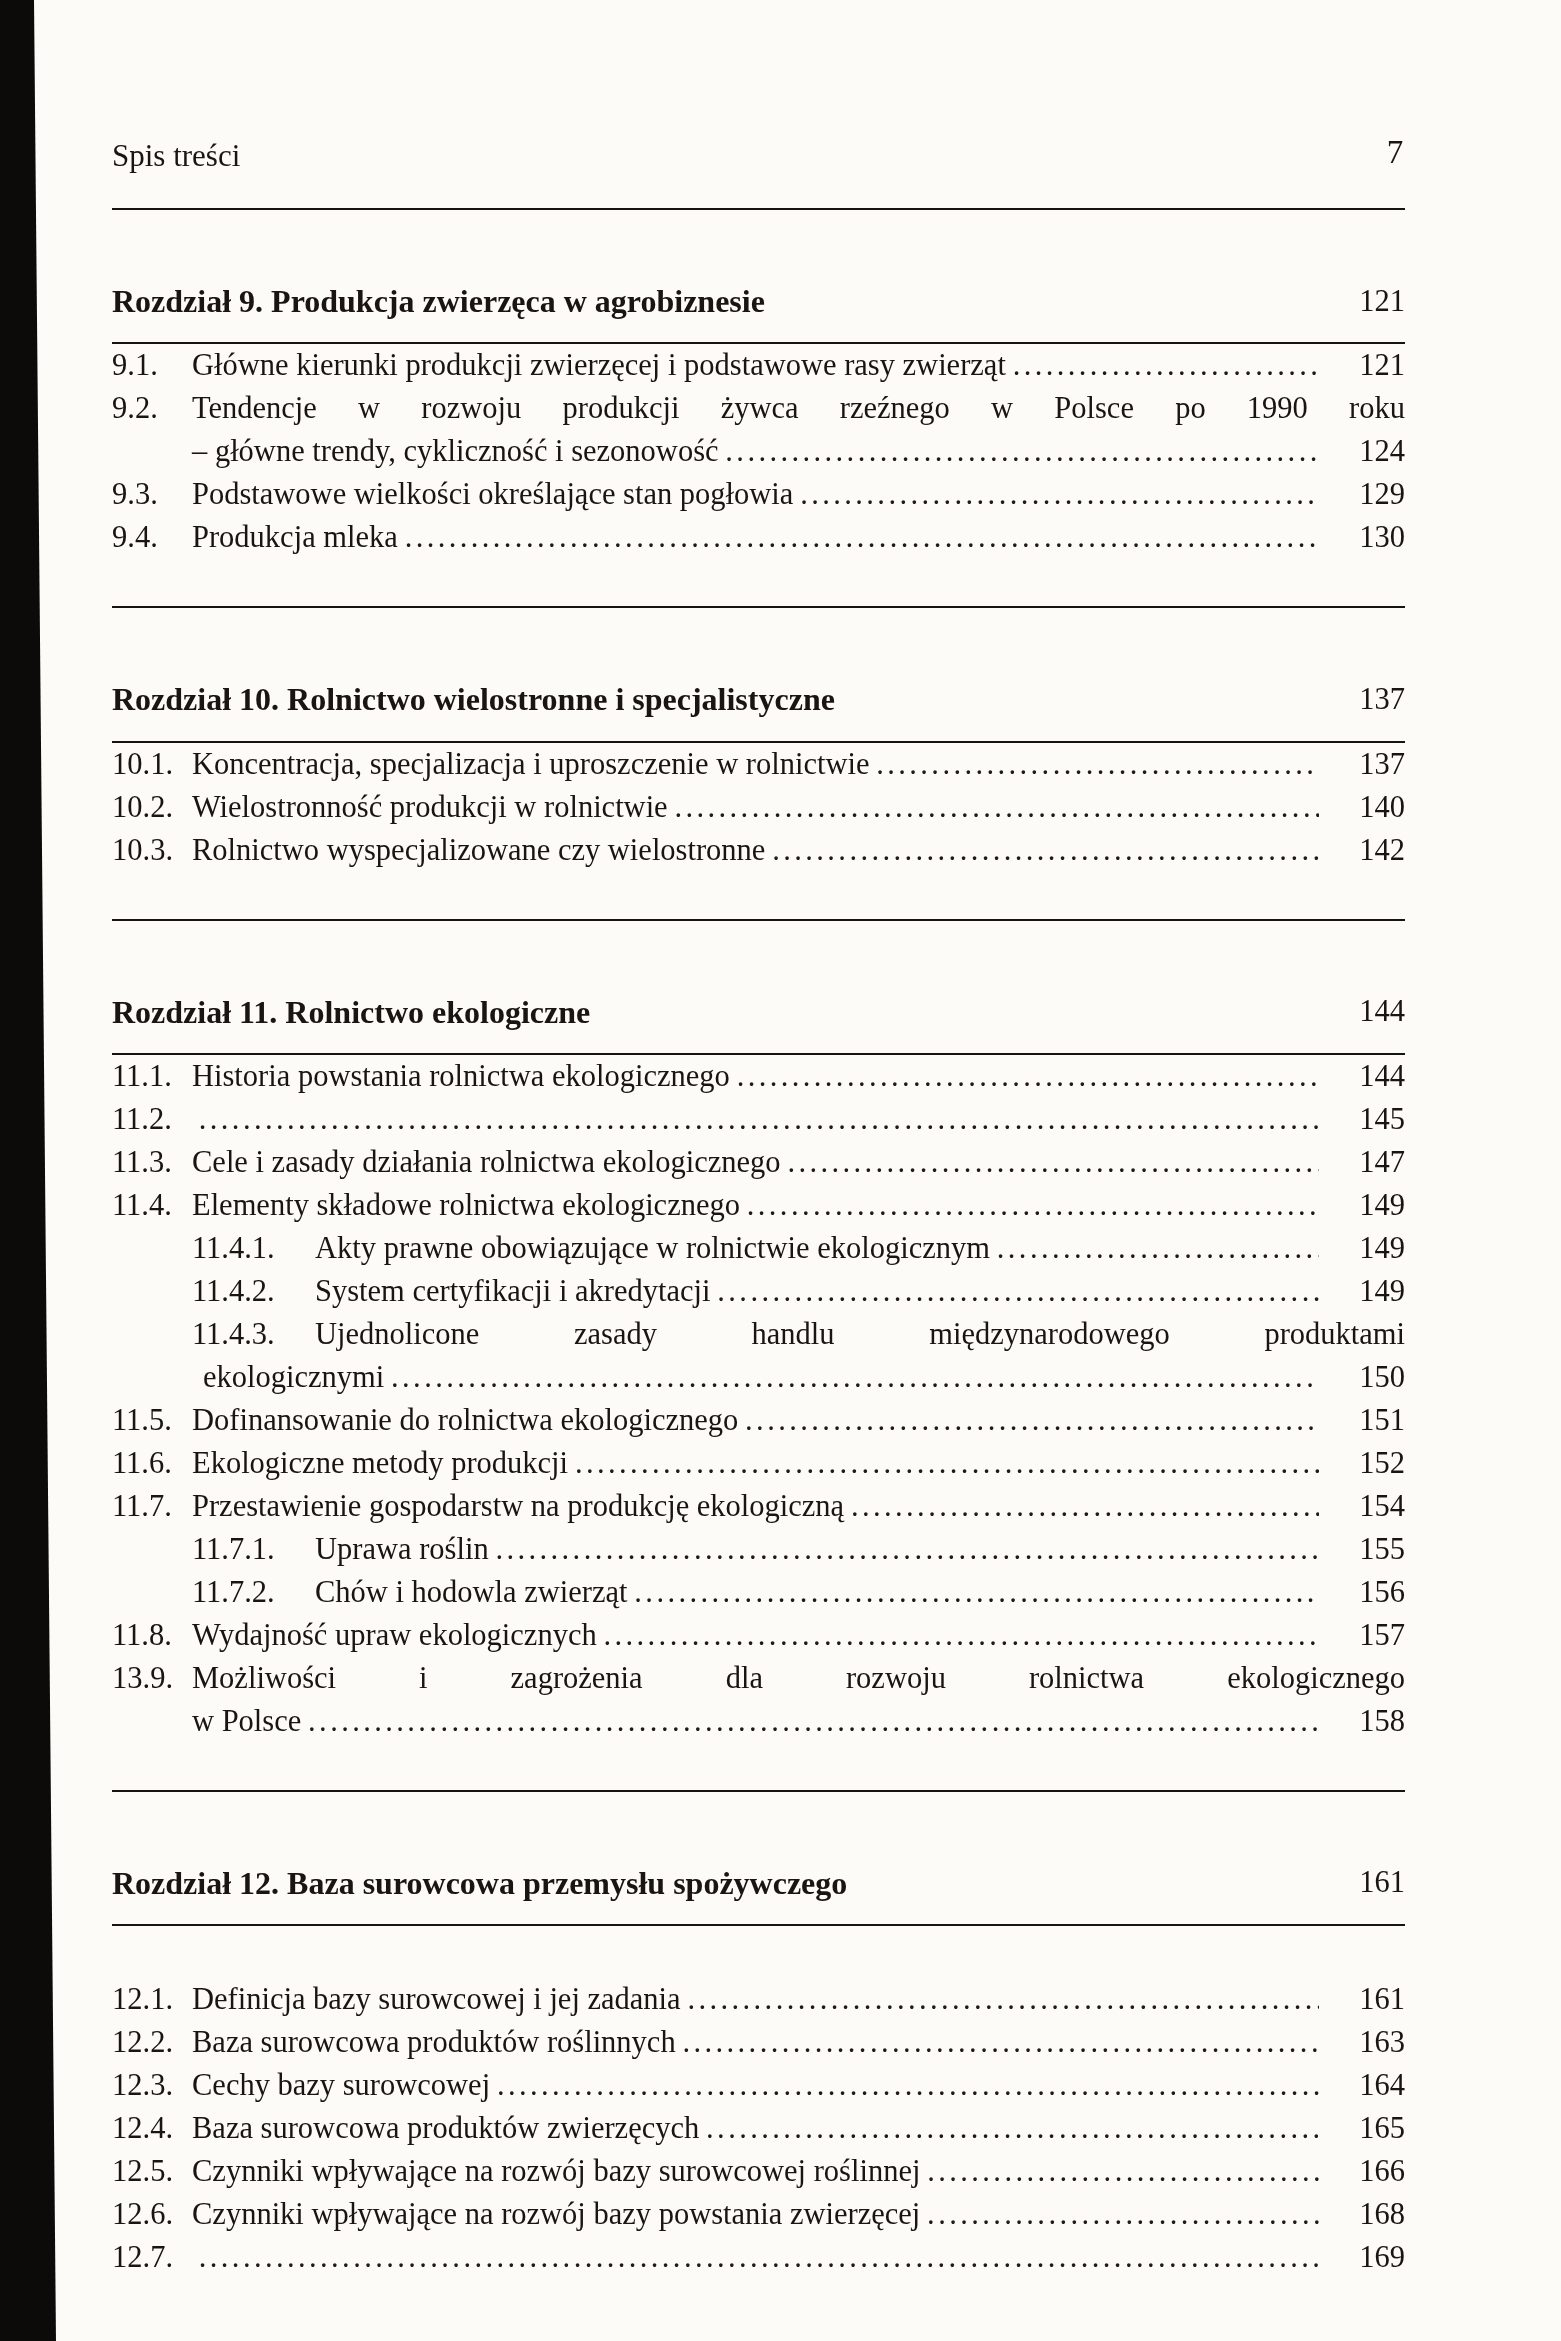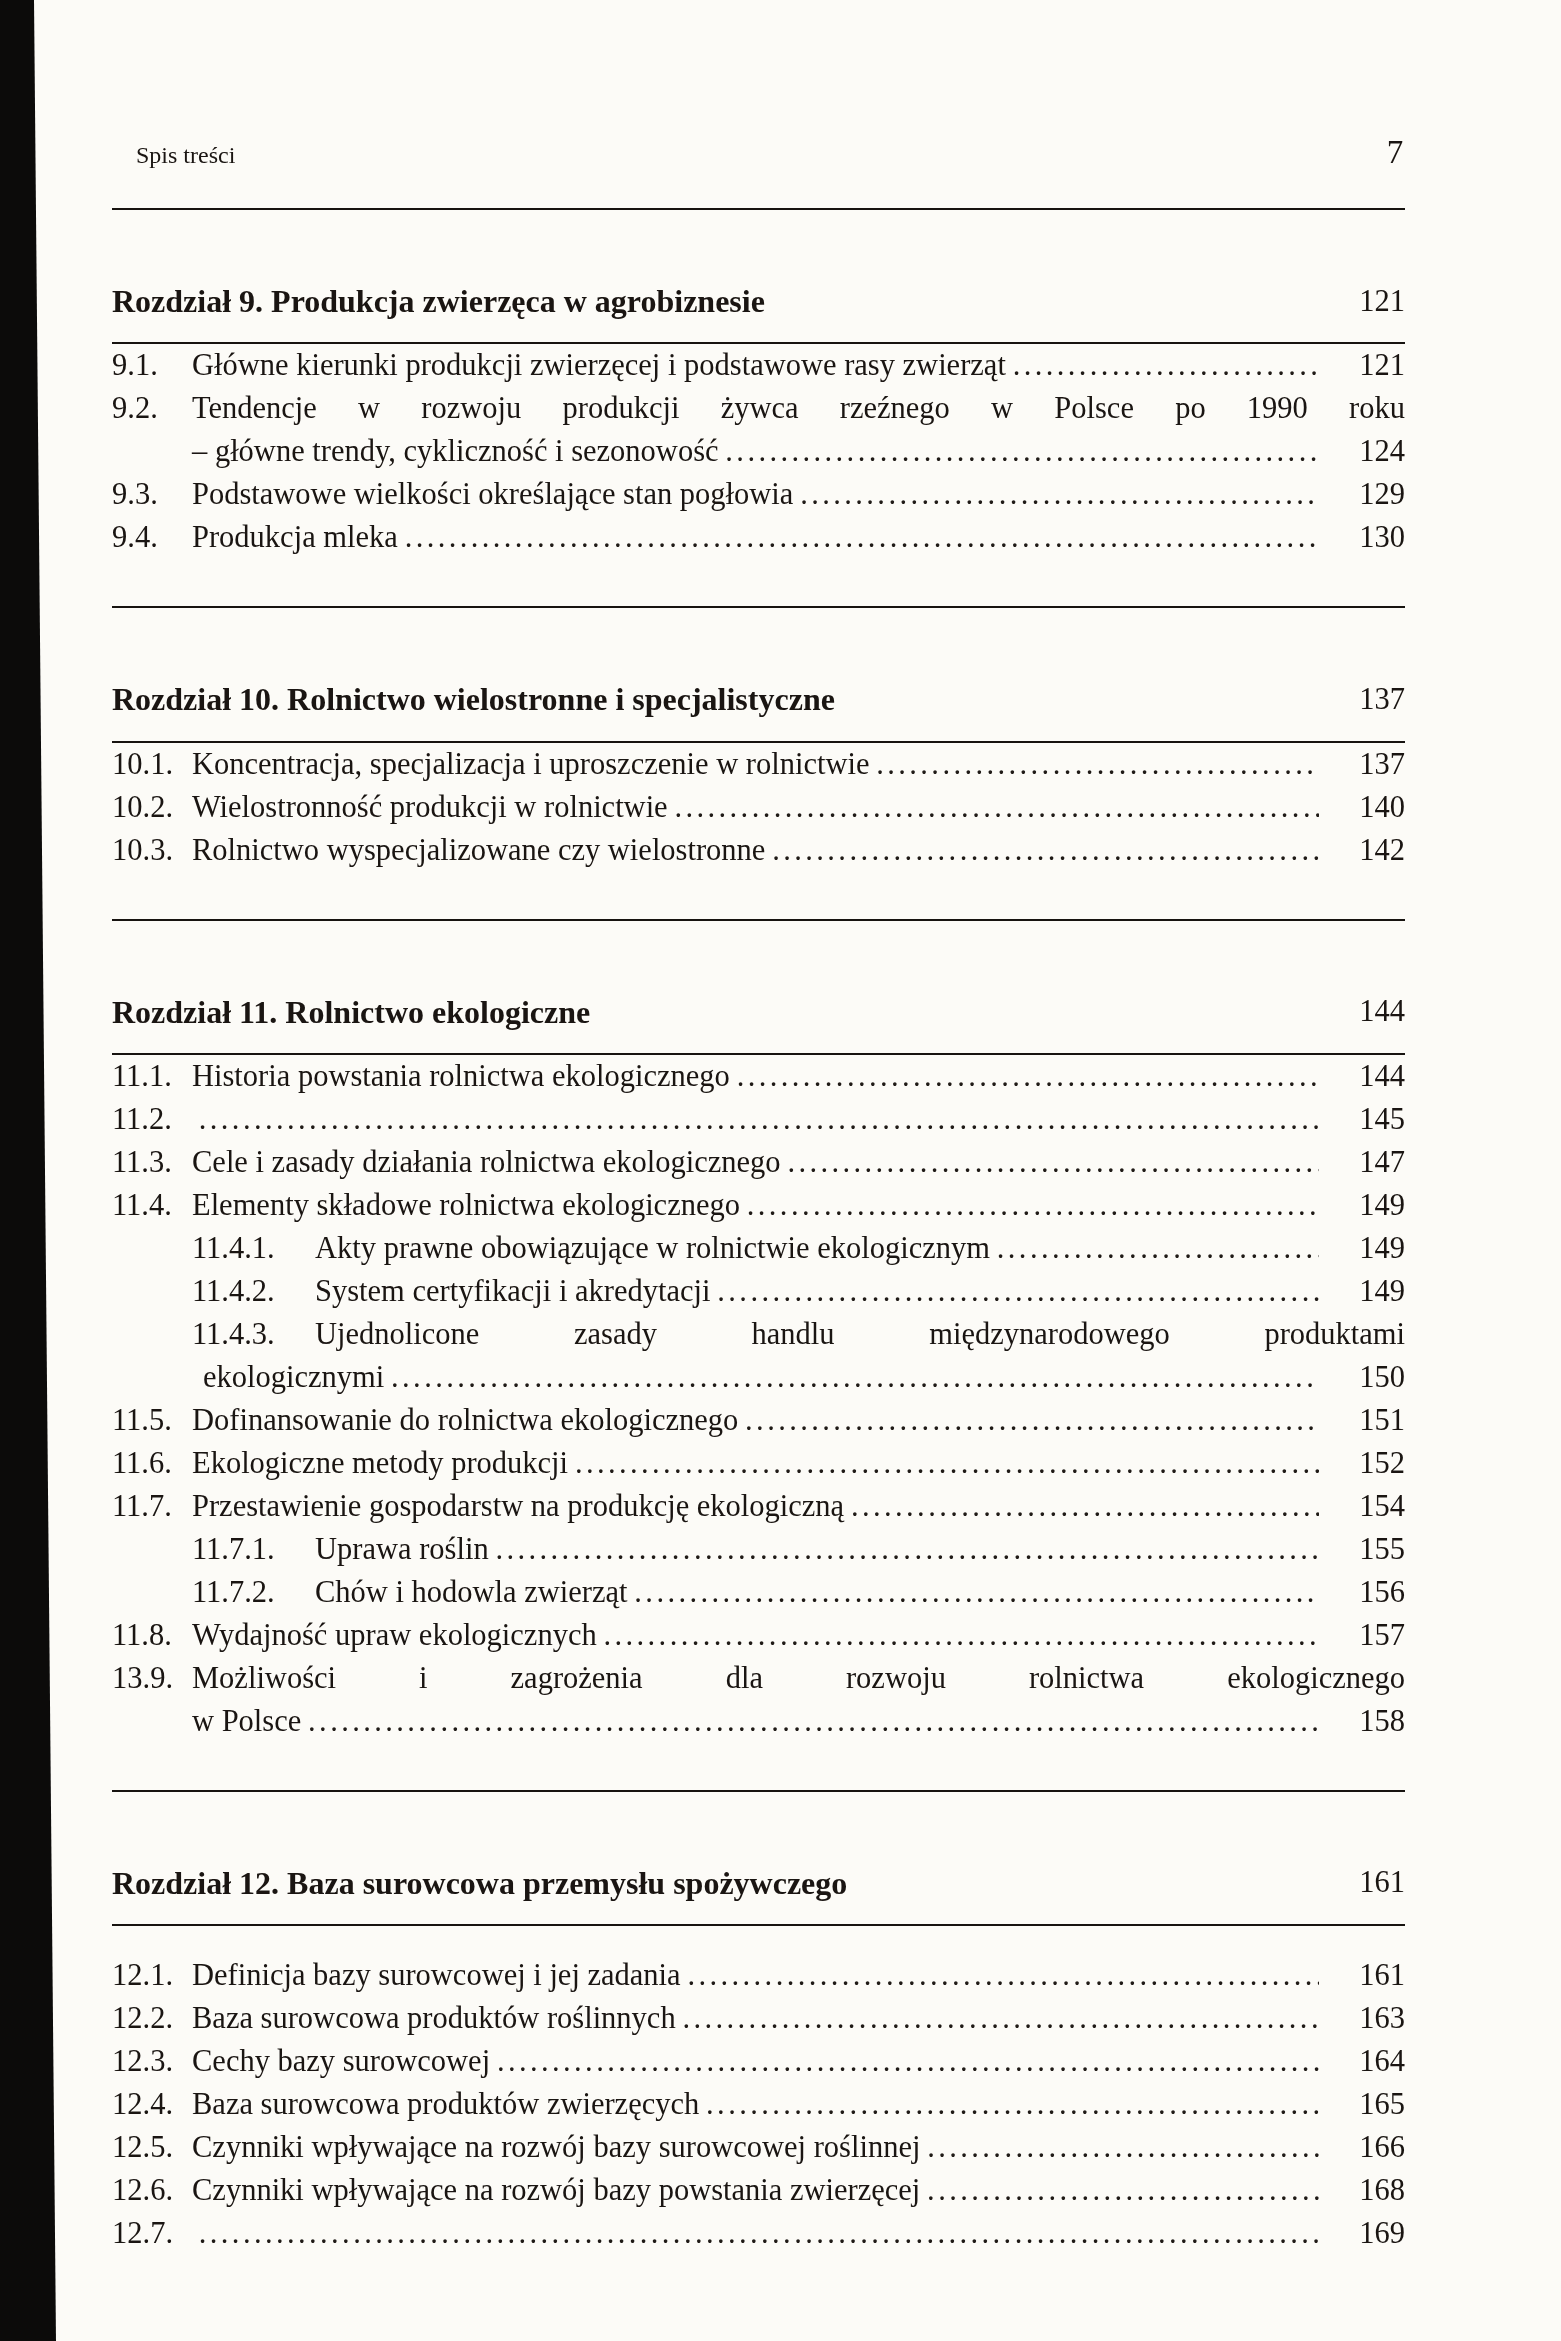--- a/index.html
+++ b/index.html
@@ -29,21 +29,21 @@
     top: 135px;
     width: 1293px;
   }
 
   .running-head {
     display: flex;
     justify-content: space-between;
     align-items: flex-end;
     padding: 0 1.7px 39px 0;
   }
-  .rh-label { font-size: 24px; line-height: 27px; margin-left: 24px; }
+  .rh-label { font-size: 31px; line-height: 27px; }
   .rh-page  { font-size: 33px; line-height: 34px; }
 
   .rule { border-top: 2.5px solid #171310; }
 
   .chap-head {
     display: flex;
     align-items: center;
     padding: 32px 0 20.3px 0;
     margin-top: 38px;
   }
@@ -58,21 +58,21 @@
     width: 74px;
     text-align: right;
     font-size: 30.5px;
     font-weight: normal;
   }
 
   .entries {
     padding-bottom: 47px;
     font-size: 30.5px;
   }
-  .entries.gap-top { padding-top: 28px; }
+  .entries.gap-top { padding-top: 52px; }
 
   .entry { display: flex; }
   .entry .num { flex: 0 0 80px; line-height: 43px; }
   .entry.lvl1 { padding-left: 80px; }
   .entry.lvl1 .num { flex: 0 0 123px; }
   .entry .body { flex: 1; min-width: 0; }
 
   .line { line-height: 43px; }
   .line.fill { text-align: justify; text-align-last: justify; }
 

